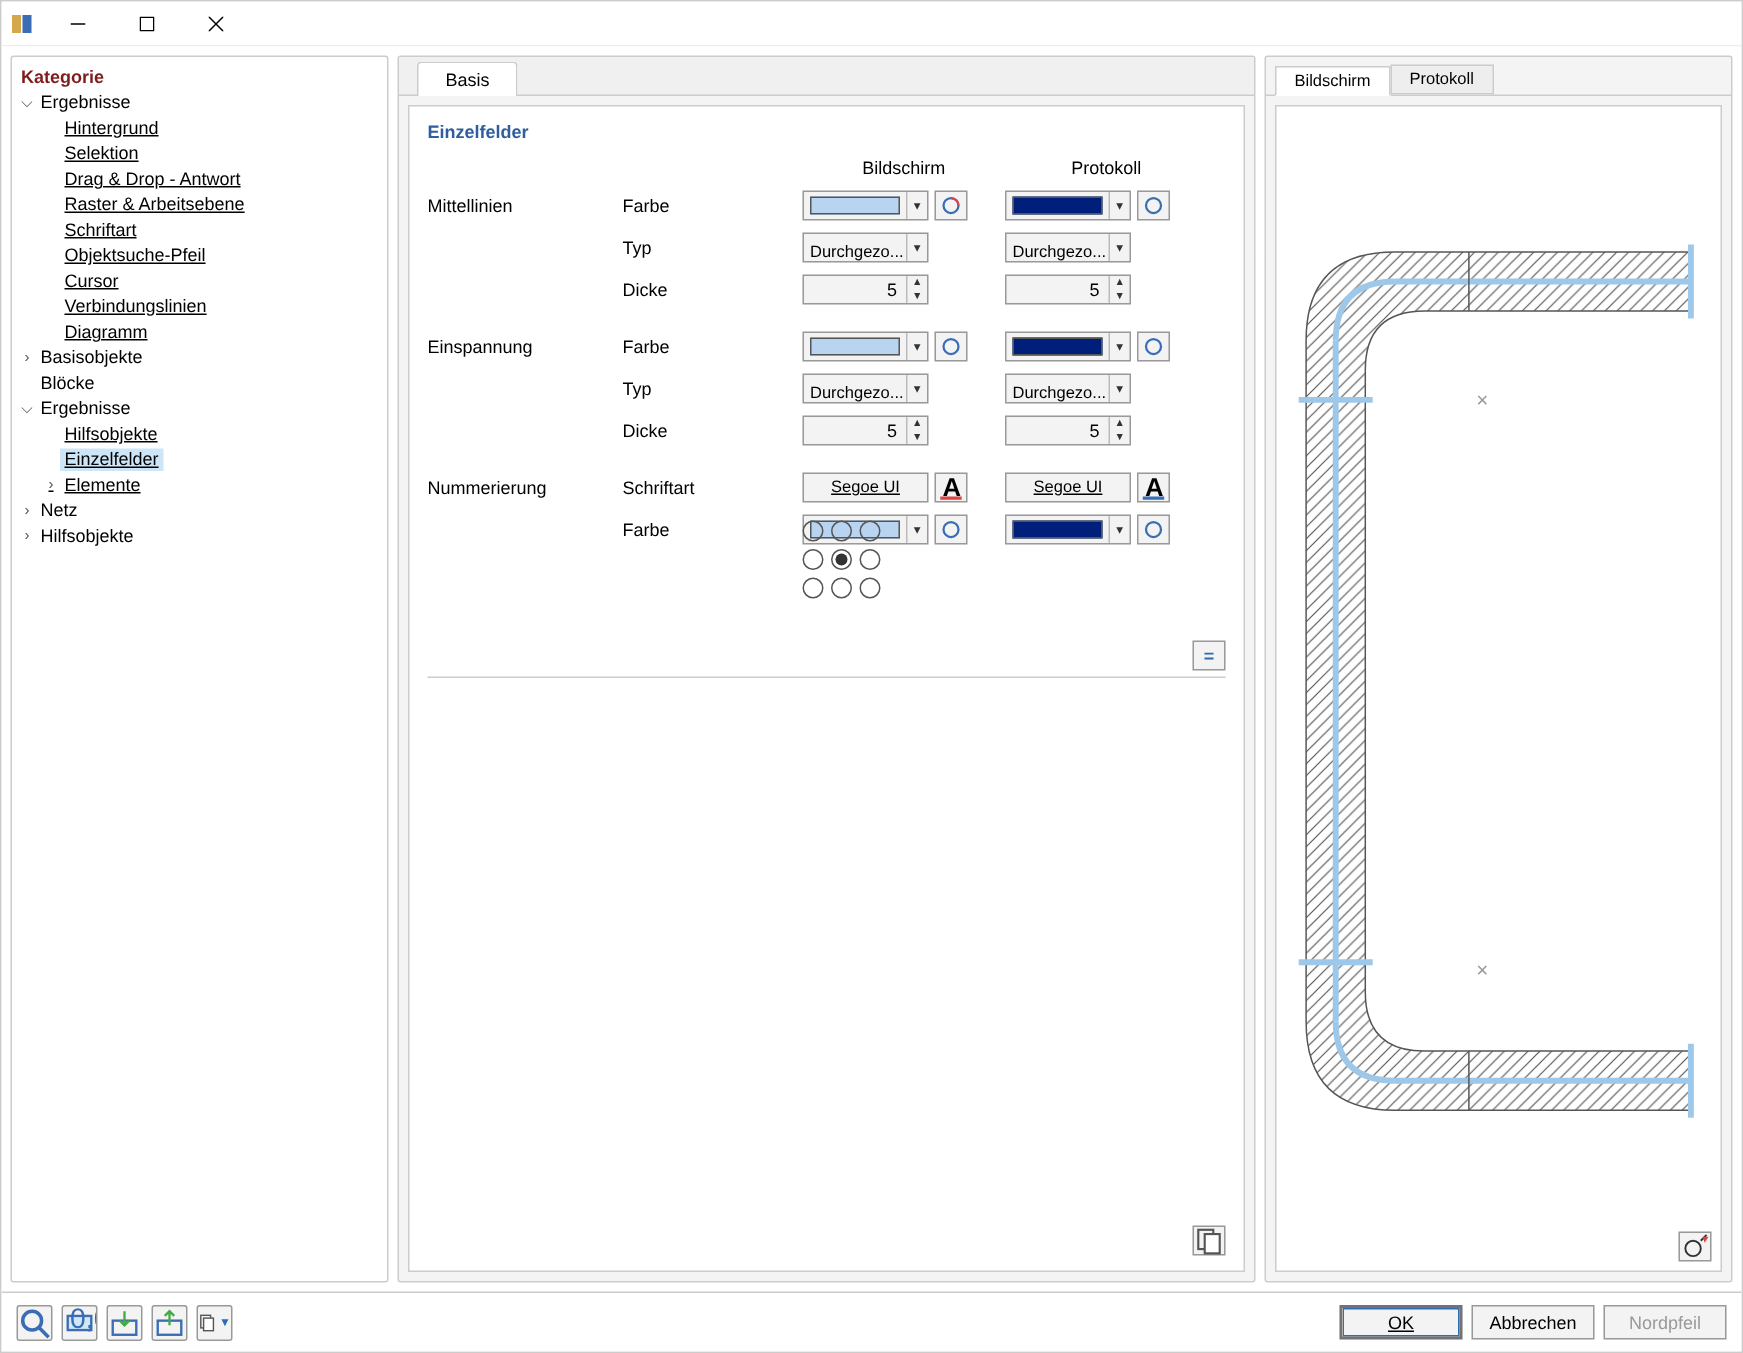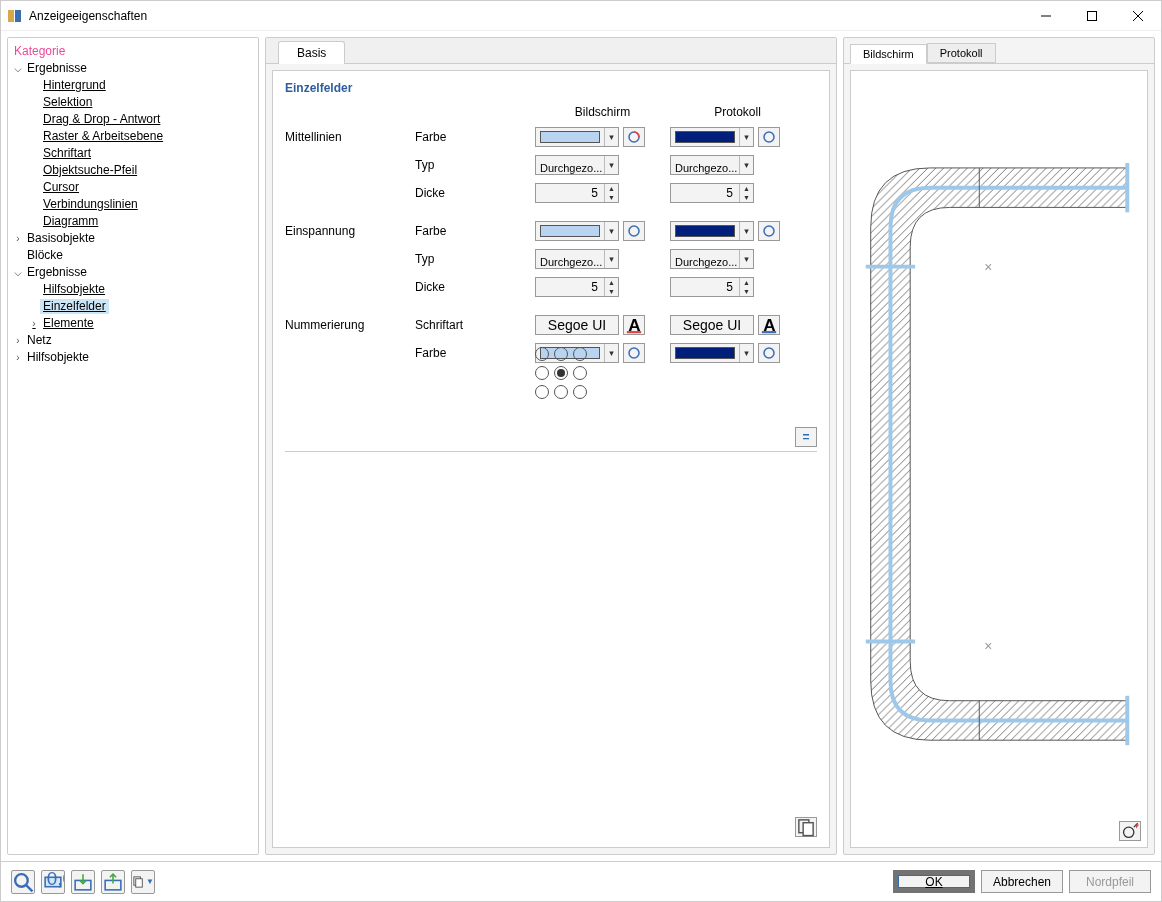--- a/index.html
+++ b/index.html
@@ -11,21 +11,21 @@
 .titlebar .title { flex: 1; font-size: 12px; color: #000; }
 .titlebar .win-btns { display: flex; }
 .titlebar .win-btn { width: 46px; height: 30px; display: flex; align-items: center; justify-content: center; }
 .titlebar .win-btn svg { width: 10px; height: 10px; }
 
 
 .workspace { position: absolute; top: 30px; left: 0; right: 0; bottom: 40px; display: flex; padding: 6px; gap: 6px; background: #fff; }
 
 
 .sidebar { width: 252px; border: 1px solid #ccc; border-radius: 2px; padding: 4px 2px; overflow: auto; }
-.sidebar-title { color: #ec4899; font-weight: 400; padding: 2px 4px; }
+.sidebar-title { color: #7f1d1d; font-weight: 700; padding: 2px 4px; }
 .tree { list-style: none; }
 .tree ul { list-style: none; padding-left: 16px; text-decoration: underline; }
 .tree li { padding: 1px 2px; white-space: nowrap; cursor: default; display: flex; align-items: center; }
 .tree li.has-children > .toggle { width: 12px; display: inline-block; }
 .tree .toggle { width: 12px; display: inline-block; text-align: center; font-size: 10px; color: #555; }
 .tree .node-label { padding: 0 3px; }
 .tree li.selected > .node-label { background: #cde6f7; }
 .tree > li, .tree ul > li { line-height: 15px; }
 
 
@@ -56,21 +56,21 @@
 .picker-btn svg { width: 14px; height: 14px; }
 
 .type-combo { display: flex; align-items: flex-end; border: 1px solid #999; background: #f3f3f3; height: 20px; width: 84px; padding-left: 4px; }
 .type-combo .type-text { flex: 1; overflow: hidden; text-overflow: ellipsis; white-space: nowrap; font-size: 11px; }
 
 .spinner { display: flex; align-items: center; border: 1px solid #999; background: #f3f3f3; height: 20px; width: 84px; }
 .spinner .spin-val { flex: 1; text-align: right; padding-right: 6px; }
 .spinner .spin-btns { width: 14px; height: 100%; border-left: 1px solid #bbb; display: flex; flex-direction: column; }
 .spinner .spin-btns div { flex: 1; font-size: 7px; display: flex; align-items: center; justify-content: center; color: #333; }
 
-.font-btn { width: 84px; height: 20px; border: 1px solid #999; background: #f3f3f3; display: flex; align-items: center; justify-content: center; font-size: 14px; }
+.font-btn { width: 84px; height: 20px; border: 1px solid #999; background: #f3f3f3; display: flex; align-items: center; justify-content: center; font-size: 11px; text-decoration: underline; }
 .font-icon-btn { width: 22px; height: 20px; border: 1px solid #999; background: #f3f3f3; display: flex; align-items: center; justify-content: center; }
 
 .radio-grid { display: grid; grid-template-columns: repeat(3, 18px); grid-template-rows: repeat(3, 18px); gap: 1px; margin-left: 250px; margin-top: -22px; }
 .radio-grid .r { width: 14px; height: 14px; border: 1px solid #555; border-radius: 50%; display: flex; align-items: center; justify-content: center; }
 .radio-grid .r.sel::after { content: ""; width: 8px; height: 8px; background: #333; border-radius: 50%; }
 
 .eq-btn { position: absolute; right: 12px; top: 356px; width: 22px; height: 20px; border: 1px solid #999; background: #f3f3f3; display:flex; align-items:center; justify-content:center; color:#2f6db3; font-weight:bold; }
 .divider { position: absolute; left: 12px; right: 12px; top: 380px; height: 1px; background: #ccc; }
 .copy-btn { position: absolute; right: 12px; bottom: 10px; width: 22px; height: 20px; border: 1px solid #999; background: #f3f3f3; display:flex; align-items:center; justify-content:center; }
 
@@ -82,36 +82,35 @@
 .preview-body { flex: 1; background: #fff; margin: 6px; border: 1px solid #ccc; position: relative; }
 .preview-body svg { width: 100%; height: 100%; }
 .preview-reset { position: absolute; right: 6px; bottom: 6px; width: 22px; height: 20px; border: 1px solid #999; background: #f3f3f3; display:flex; align-items:center; justify-content:center; }
 
 
 .bottombar { position: absolute; left: 0; right: 0; bottom: 0; height: 40px; border-top: 1px solid #ccc; display: flex; align-items: center; padding: 0 10px; background: #fff; }
 .bottombar .tool-btns { display: flex; gap: 6px; }
 .tool-btn { width: 24px; height: 24px; border: 1px solid #999; background: #f3f3f3; border-radius: 2px; display:flex; align-items:center; justify-content:center; }
 .bottombar .spacer { flex: 1; }
 .dlg-btn { min-width: 82px; height: 23px; border: 1px solid #999; background: #f3f3f3; margin-left: 6px; display: flex; align-items: center; justify-content: center; }
-.dlg-btn.default { border: 5px solid #737373; box-shadow: inset 0 0 0 1px #2f6db3; text-decoration: underline; }
+.dlg-btn.default { border: 2px solid #737373; box-shadow: inset 0 0 0 1px #2f6db3; text-decoration: underline; }
 .dlg-btn.disabled { color: #999; }
 
 .x-mark { font-size: 14px; fill: #999; }
 </style>
 </head>
 <body>
 
 <div class="titlebar">
   <span class="app-icon">
     <svg viewBox="0 0 16 16">
         <rect x="1" y="2" width="6" height="12" fill="#d4a84b"></rect>
         <rect x="8" y="2" width="6" height="12" fill="#3a6db5"></rect>
       </svg>
   </span>
-  <span class="title">Anzeigeeigenschaften</span>
   <div class="win-btns">
     <div class="win-btn">
         <svg viewBox="0 0 10 10">
           <line x1="0" y1="5" x2="10" y2="5" stroke="#000" stroke-width="1"></line>
         </svg>
       </div>
     <div class="win-btn">
         <svg viewBox="0 0 10 10">
           <rect x="0.5" y="0.5" width="9" height="9" fill="none" stroke="#000" stroke-width="1"></rect>
         </svg>

